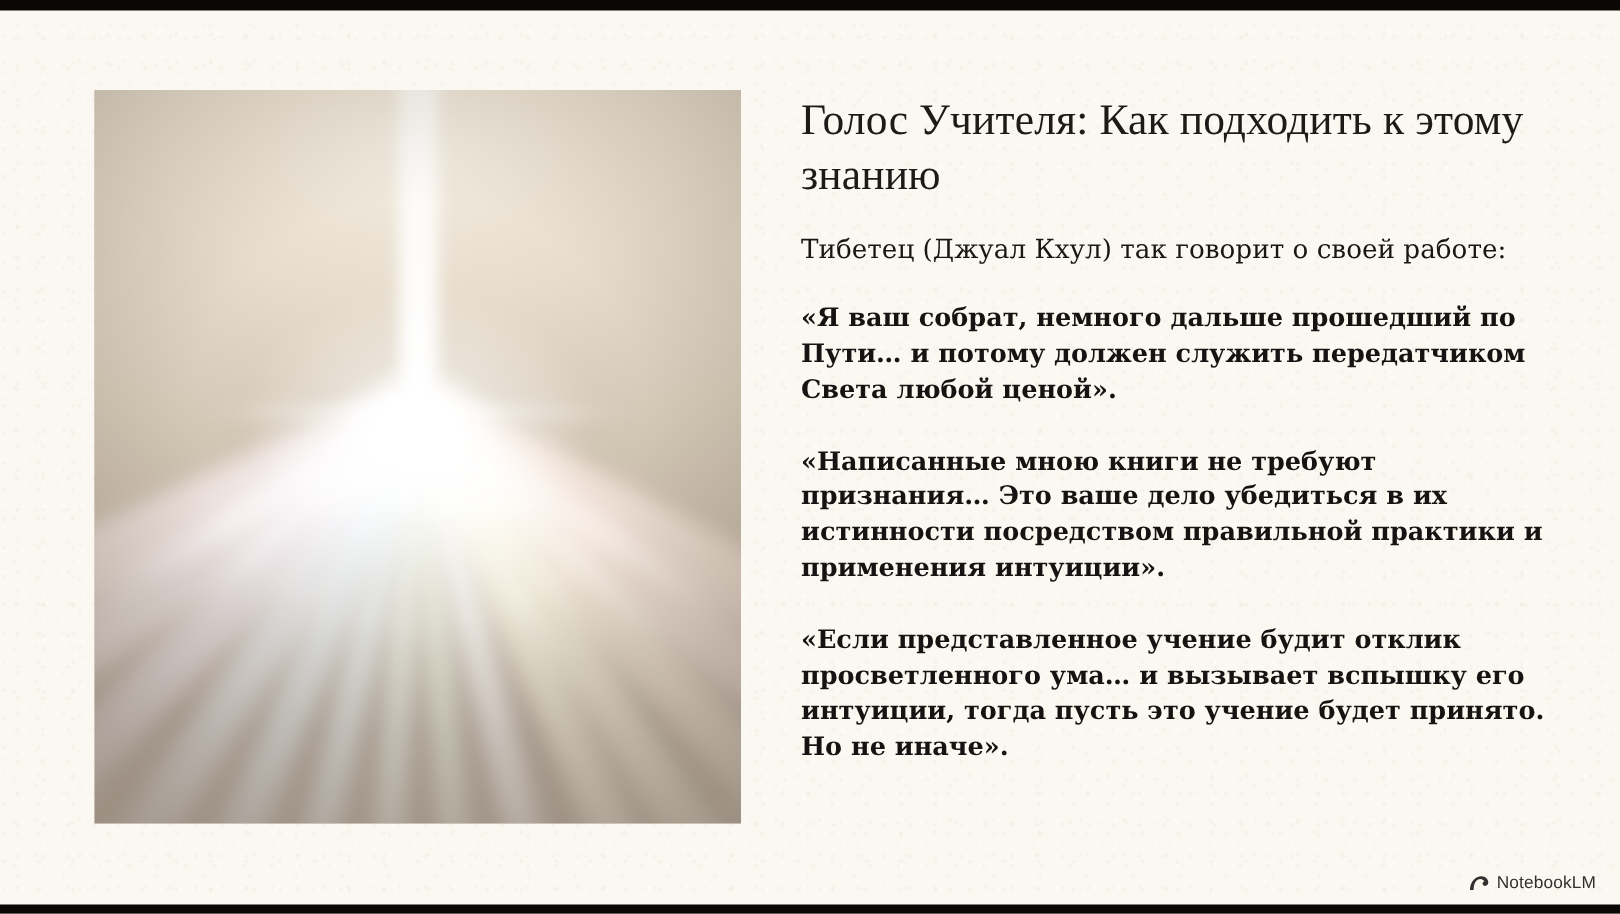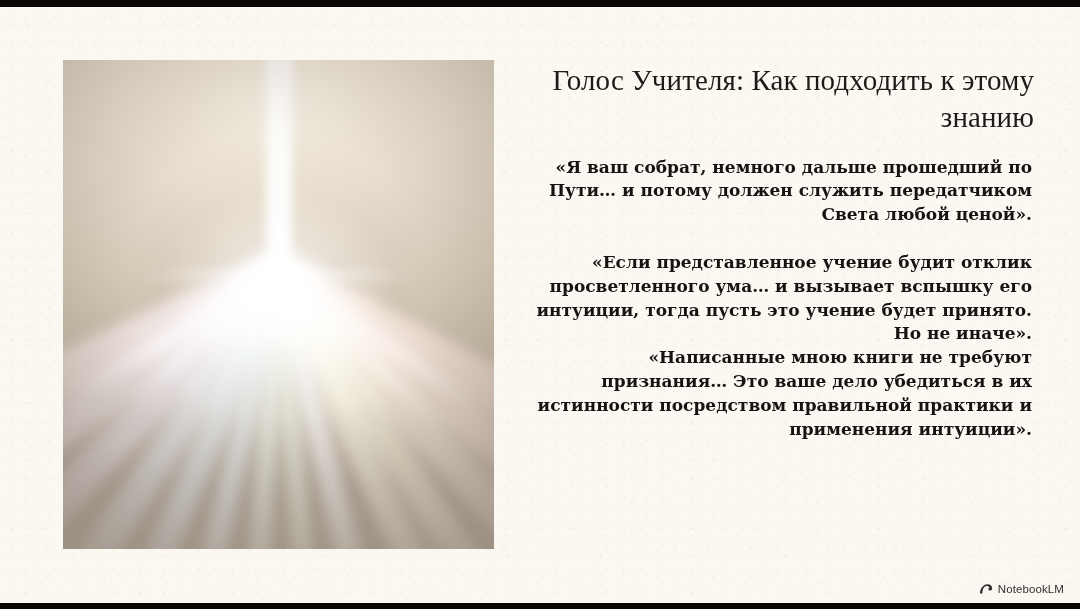--- a/index.html
+++ b/index.html
@@ -125,21 +125,20 @@
     filter: blur(5px);
     mix-blend-mode: screen;
   }
 
   
   #text-column {
     position: absolute;
     left: 534px;
     top: 62px;
     width: 500px;
-    text-align: right;
   }
   #slide-title {
     font-family: "Liberation Serif", serif;
     font-size: 29px;
     line-height: 1.27;
     color: #1d1b18;
     letter-spacing: .1px;
     margin: 0 0 20px 0;
     font-weight: 400;
   }
@@ -211,26 +210,27 @@
     <div id="beam-up"></div>
     <div id="core-flare"></div>
     <div id="core-glow"></div>
     <div id="img-vignette"></div>
   </div>
 
   <div id="text-column">
 
     <h1 id="slide-title">Голос Учителя: Как подходить к этому знанию</h1>
 
+    <p id="intro-line">Тибетец (Джуал Кхул) так говорит о своей работе:</p>
 
     <p id="quote-1" class="quote">«Я ваш собрат, немного дальше прошедший по Пути… и потому должен служить передатчиком Света любой ценой».</p>
 
+    <p id="quote-2" class="quote">«Написанные мною книги не требуют признания… Это ваше дело убедиться в их истинности посредством правильной практики и применения интуиции».</p>
+
     <p id="quote-3" class="quote">«Если представленное учение будит отклик просветленного ума… и вызывает вспышку его интуиции, тогда пусть это учение будет принято. Но не иначе».</p>
-
-    <p id="quote-2" class="quote">«Написанные мною книги не требуют признания… Это ваше дело убедиться в их истинности посредством правильной практики и применения интуиции».</p>
 
   </div>
 
   <div id="watermark">
     <svg id="notebooklm-icon" width="14" height="12" viewBox="0 0 14 12">
       <path d="M1 10.4 C1 4.6 5 1.2 8.4 1.2 C11.6 1.2 13.2 3.4 13.2 5.2
                C13.2 6.7 12.2 7.6 11.1 7.6 C10.1 7.6 9.4 6.9 9.4 6.0
                C9.4 5.2 10.0 4.7 10.6 4.7 C10.1 3.6 9.0 3.0 7.9 3.0
                C5.5 3.0 3.4 5.4 3.4 10.4 Z" fill="#30302e"></path>
     </svg>

